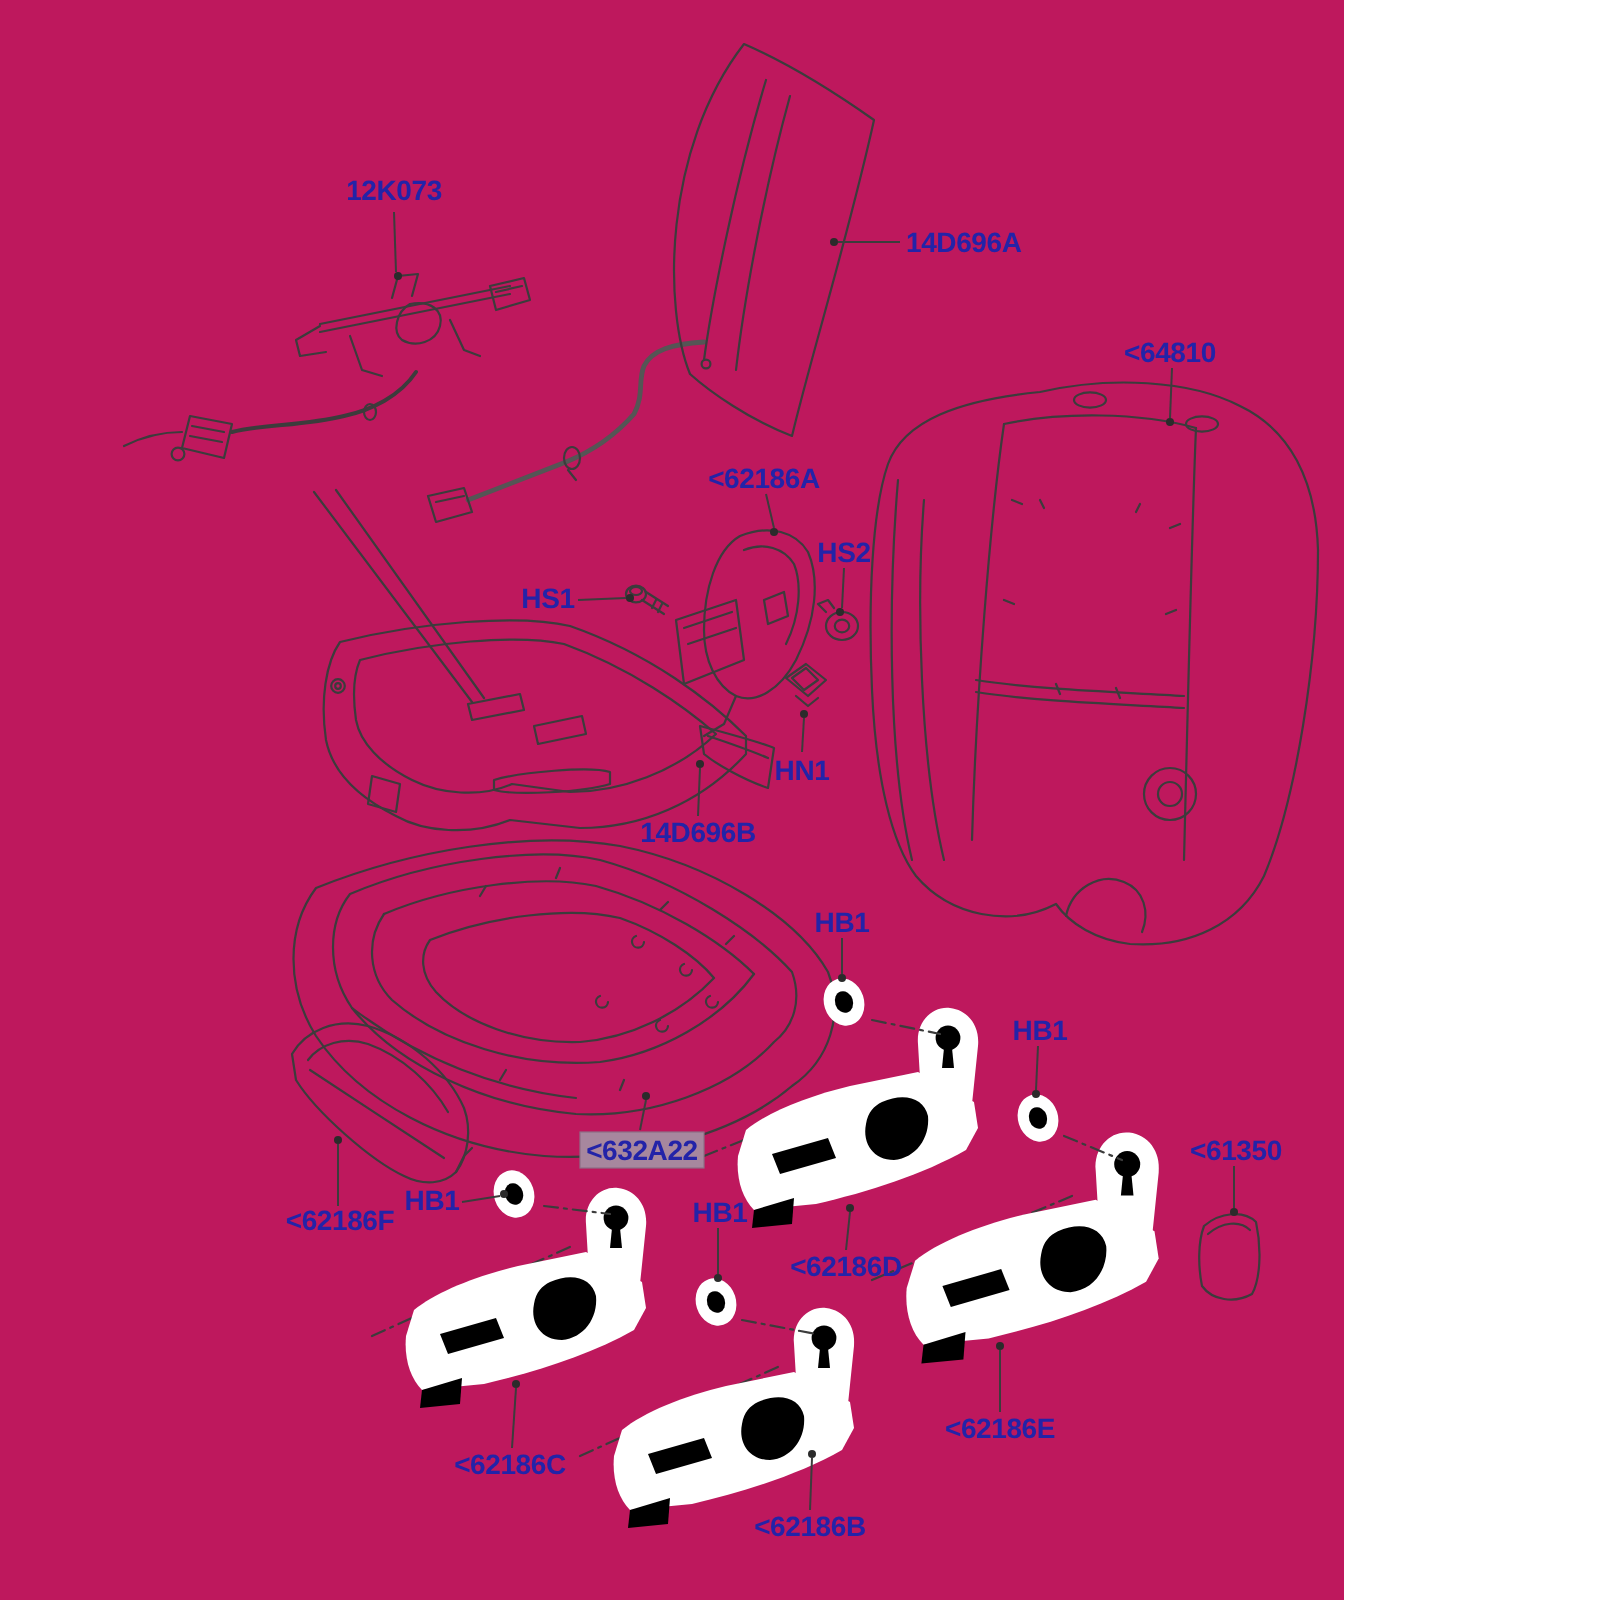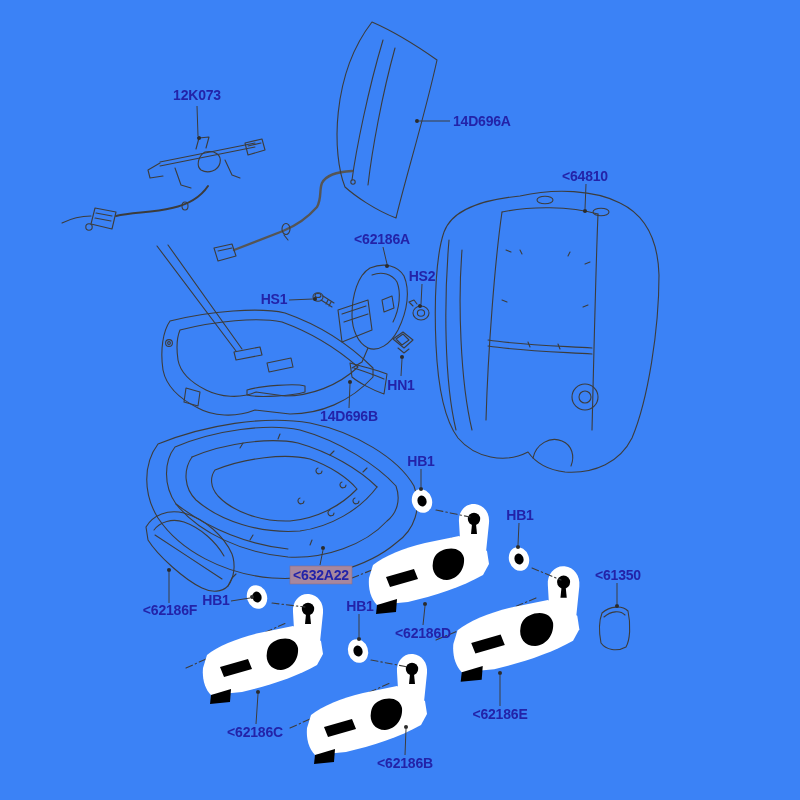--- a/index.html
+++ b/index.html
@@ -1,16 +1,16 @@
 <!DOCTYPE html>
 <html style="--label_text: #2323A8; --part_highlight: #F6EC12; --part_highlight_edge: #E4D800; --label_highlight_bg: #A7879E; --red_marker: #C24A4A; --line_art: #3C3C3C;"><head>
 <meta charset="utf-8">
 <style>
   html,body{margin:0;padding:0;background:#ffffff;}
-  #stage{position:relative;width:800px;height:800px;background:#3b82f6;overflow:hidden;
+  #stage{position:relative;width:672px;height:800px;background:#be185d;overflow:hidden;
          font-family:"Liberation Sans",sans-serif;}
   svg{display:block;}
   .art path,.art line,.art ellipse,.art circle,.art polyline,.art rect{
       fill:none;stroke:var(--line_art,#3c3c3c);stroke-width:1.1;
       stroke-linecap:round;stroke-linejoin:round;}
   .pw{fill:#ffffff;}
   .hl{fill:var(--part_highlight,#f6ec12);stroke:var(--part_highlight_edge,#e4d800);stroke-width:2;}
   .hlfill{fill:var(--part_highlight,#f6ec12);}
   .callout{font:bold 14px "Liberation Sans",sans-serif;fill:var(--label_text,#2323a8);
            stroke:none;letter-spacing:-0.2px;}

